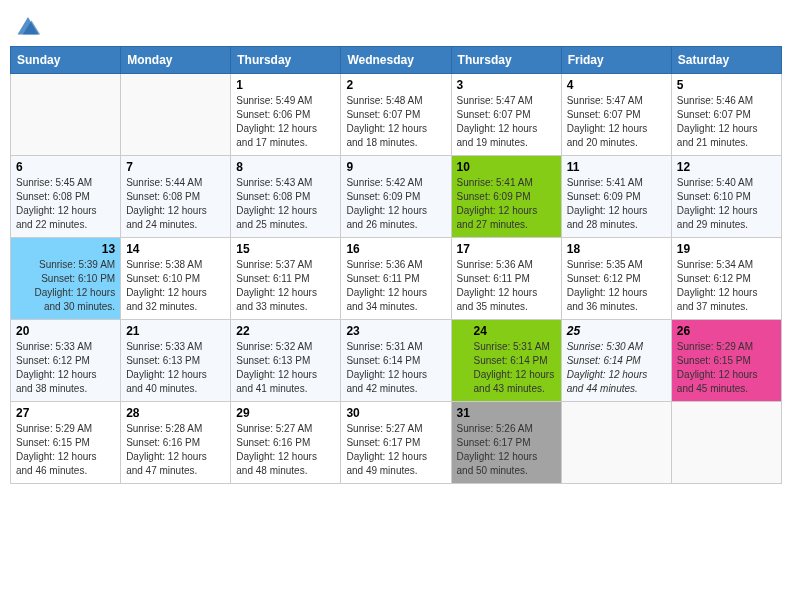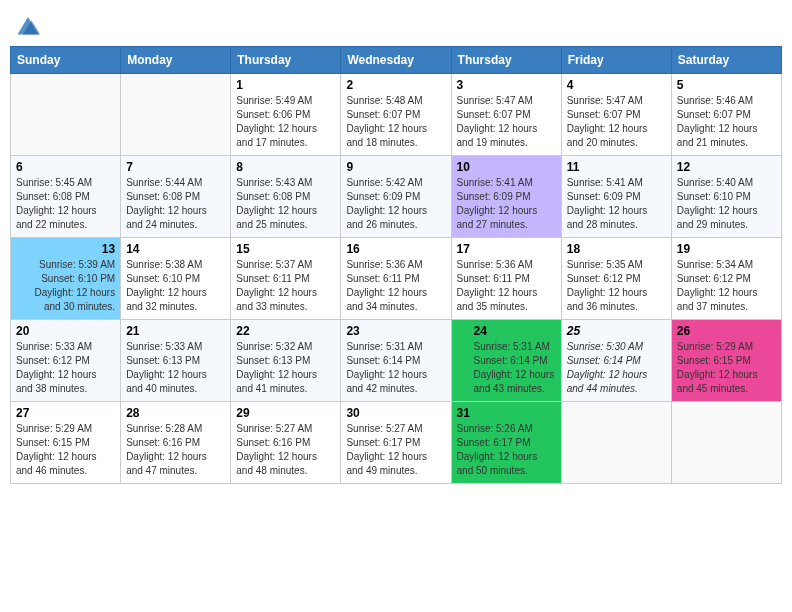--- a/index.html
+++ b/index.html
@@ -157,21 +157,21 @@
           <div class="day-info">Sunrise: 5:44 AM<br>Sunset: 6:08 PM<br>Daylight: 12 hours and 24 minutes.</div>
         </td>
         <td style="background: rgb(245, 248, 252);">
           <span class="day-number">8</span>
           <div class="day-info">Sunrise: 5:43 AM<br>Sunset: 6:08 PM<br>Daylight: 12 hours and 25 minutes.</div>
         </td>
         <td style="background: rgb(245, 248, 252);">
           <span class="day-number">9</span>
           <div class="day-info">Sunrise: 5:42 AM<br>Sunset: 6:09 PM<br>Daylight: 12 hours and 26 minutes.</div>
         </td>
-        <td style="background: #c4b5fd;">
+        <td style="background: #84cc16;">
           <span class="day-number">10</span>
           <div class="day-info">Sunrise: 5:41 AM<br>Sunset: 6:09 PM<br>Daylight: 12 hours and 27 minutes.</div>
         </td>
         <td style="background: rgb(245, 248, 252);">
           <span class="day-number">11</span>
           <div class="day-info">Sunrise: 5:41 AM<br>Sunset: 6:09 PM<br>Daylight: 12 hours and 28 minutes.</div>
         </td>
         <td style="background: rgb(245, 248, 252);">
           <span class="day-number">12</span>
           <div class="day-info">Sunrise: 5:40 AM<br>Sunset: 6:10 PM<br>Daylight: 12 hours and 29 minutes.</div>
@@ -217,21 +217,21 @@
           <div class="day-info">Sunrise: 5:33 AM<br>Sunset: 6:13 PM<br>Daylight: 12 hours and 40 minutes.</div>
         </td>
         <td style="background: rgb(245, 248, 252);">
           <span class="day-number">22</span>
           <div class="day-info">Sunrise: 5:32 AM<br>Sunset: 6:13 PM<br>Daylight: 12 hours and 41 minutes.</div>
         </td>
         <td style="background: rgb(245, 248, 252);">
           <span class="day-number">23</span>
           <div class="day-info">Sunrise: 5:31 AM<br>Sunset: 6:14 PM<br>Daylight: 12 hours and 42 minutes.</div>
         </td>
-        <td style="background: #22c55e; padding-left: 22px;">
+        <td style="background: #84cc16; padding-left: 22px;">
           <span class="day-number">24</span>
           <div class="day-info">Sunrise: 5:31 AM<br>Sunset: 6:14 PM<br>Daylight: 12 hours and 43 minutes.</div>
         </td>
         <td style="background: rgb(245, 248, 252); font-style: italic;">
           <span class="day-number">25</span>
           <div class="day-info">Sunrise: 5:30 AM<br>Sunset: 6:14 PM<br>Daylight: 12 hours and 44 minutes.</div>
         </td>
         <td style="background: #ec4899;">
           <span class="day-number">26</span>
           <div class="day-info">Sunrise: 5:29 AM<br>Sunset: 6:15 PM<br>Daylight: 12 hours and 45 minutes.</div>
@@ -247,21 +247,21 @@
           <div class="day-info">Sunrise: 5:28 AM<br>Sunset: 6:16 PM<br>Daylight: 12 hours and 47 minutes.</div>
         </td>
         <td style="background: rgb(255, 255, 255);">
           <span class="day-number">29</span>
           <div class="day-info">Sunrise: 5:27 AM<br>Sunset: 6:16 PM<br>Daylight: 12 hours and 48 minutes.</div>
         </td>
         <td style="background: rgb(255, 255, 255);">
           <span class="day-number">30</span>
           <div class="day-info">Sunrise: 5:27 AM<br>Sunset: 6:17 PM<br>Daylight: 12 hours and 49 minutes.</div>
         </td>
-        <td style="background: #22c55e;">
+        <td style="background: #a3a3a3;">
           <span class="day-number">31</span>
           <div class="day-info">Sunrise: 5:26 AM<br>Sunset: 6:17 PM<br>Daylight: 12 hours and 50 minutes.</div>
         </td>
         <td class="empty-cell" style="background: rgb(255, 255, 255);"></td>
         <td class="empty-cell" style="background: rgb(255, 255, 255);"></td>
       </tr>
     </tbody>
 </table>
 
 </body></html>

